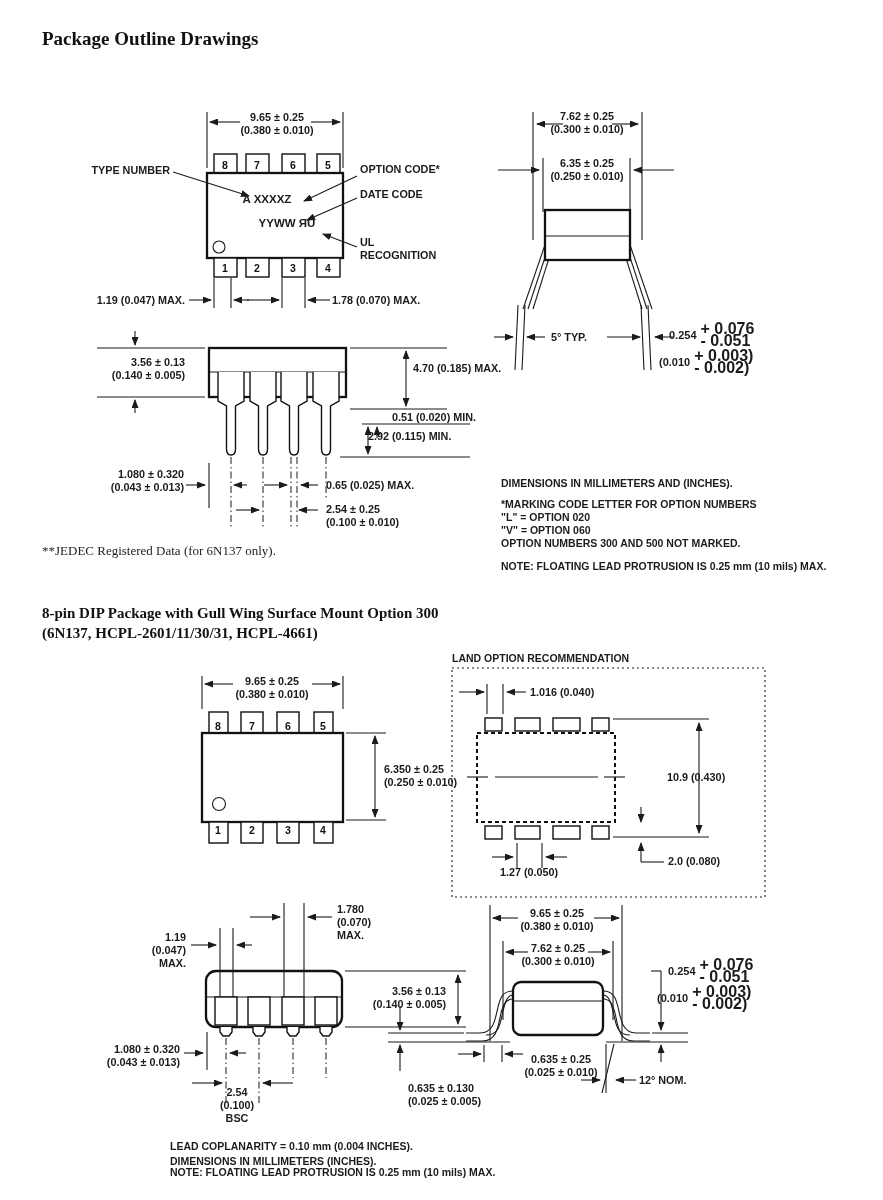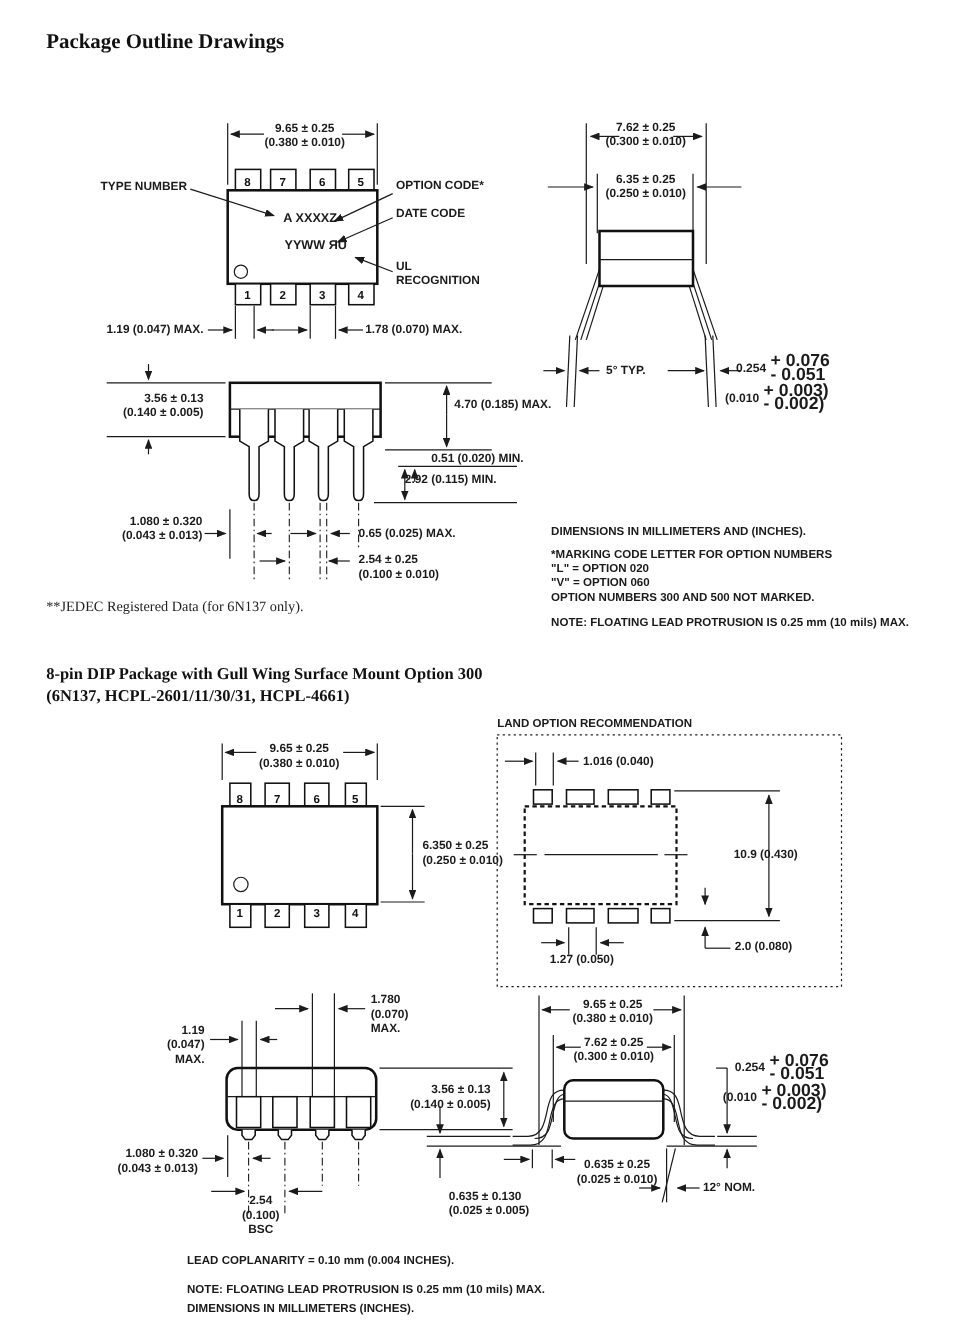--- a/index.html
+++ b/index.html
@@ -274,21 +274,21 @@
   <div>9.65 ± 0.25</div>
       <div>(0.380 ± 0.010)</div>
 </div>
 <div class="lbl r" style="right:713px;top:164px;">TYPE NUMBER</div>
 <div class="lbl" style="left:360px;top:163px;">OPTION CODE*</div>
 <div class="lbl" style="left:360px;top:188px;">DATE CODE</div>
 <div class="lbl" style="left:360px;top:236px;">
   <div>UL</div>
       <div>RECOGNITION</div>
 </div>
-<div class="lbl c" style="left:282px;top:193px;font-size:11.5px;">A XXXXZ</div>
+<div class="lbl c" style="left:267px;top:193px;font-size:11.5px;">A XXXXZ</div>
 <div class="lbl c" style="left:287px;top:217px;font-size:11.5px;">YYWW ЯU</div>
 <div class="lbl r" style="right:698px;top:294px;">1.19 (0.047) MAX.</div>
 <div class="lbl" style="left:332px;top:294px;">1.78 (0.070) MAX.</div>
 
 <div class="lbl c" style="left:587px;top:110px;">
   <div>7.62 ± 0.25</div>
       <div>(0.300 ± 0.010)</div>
 </div>
 <div class="lbl c" style="left:587px;top:157px;">
   <div>6.35 ± 0.25</div>
@@ -403,17 +403,17 @@
 <div class="lbl c" style="left:561px;top:1053px;">
   <div>0.635 ± 0.25</div>
       <div>(0.025 ± 0.010)</div>
 </div>
 <div class="lbl" style="left:408px;top:1082px;">
   <div>0.635 ± 0.130</div>
       <div>(0.025 ± 0.005)</div>
 </div>
 <div class="lbl" style="left:639px;top:1074px;">12° NOM.</div>
 
-<div class="note" style="left:170px;top:1184px;">DIMENSIONS IN MILLIMETERS (INCHES).</div>
+<div class="note" style="left:170px;top:1155px;">DIMENSIONS IN MILLIMETERS (INCHES).</div>
 <div class="note" style="left:170px;top:1140px;">LEAD COPLANARITY = 0.10 mm (0.004 INCHES).</div>
 <div class="note" style="left:170px;top:1166px;">NOTE: FLOATING LEAD PROTRUSION IS 0.25 mm (10 mils) MAX.</div>
 
 </div>
 
 </body></html>

